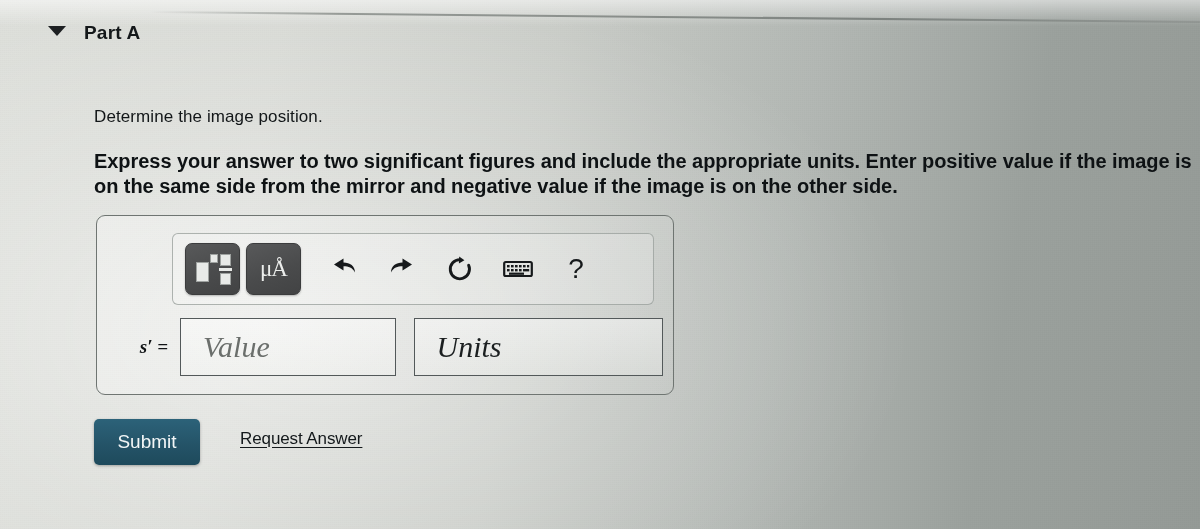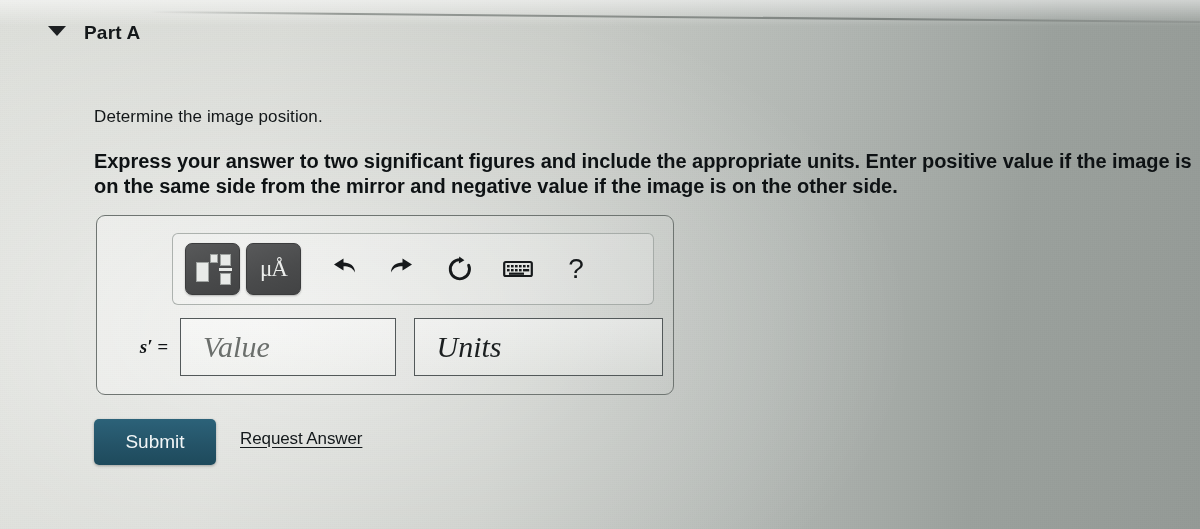--- a/index.html
+++ b/index.html
@@ -179,21 +179,21 @@
     font-size: 30px;
   }
   .fld-value { width: 232px; color: #6b6f6c; }
   .fld-units { width: 269px; margin-left: 18px; color: #1b1f20; }
 
   
   .submit-btn {
     position: absolute;
     left: 94px;
     top: 419px;
-    width: 122px;
+    width: 106px;
     height: 46px;
     border-radius: 5px;
     border: none;
     background: linear-gradient(180deg, #2c6279 0%, #245367 58%, #1e4a5c 100%);
     color: #f2f6f7;
     font-family: "Liberation Sans", sans-serif;
     font-size: 19px;
     cursor: pointer;
     box-shadow: 0 1px 3px rgba(0,0,0,.30);
   }

